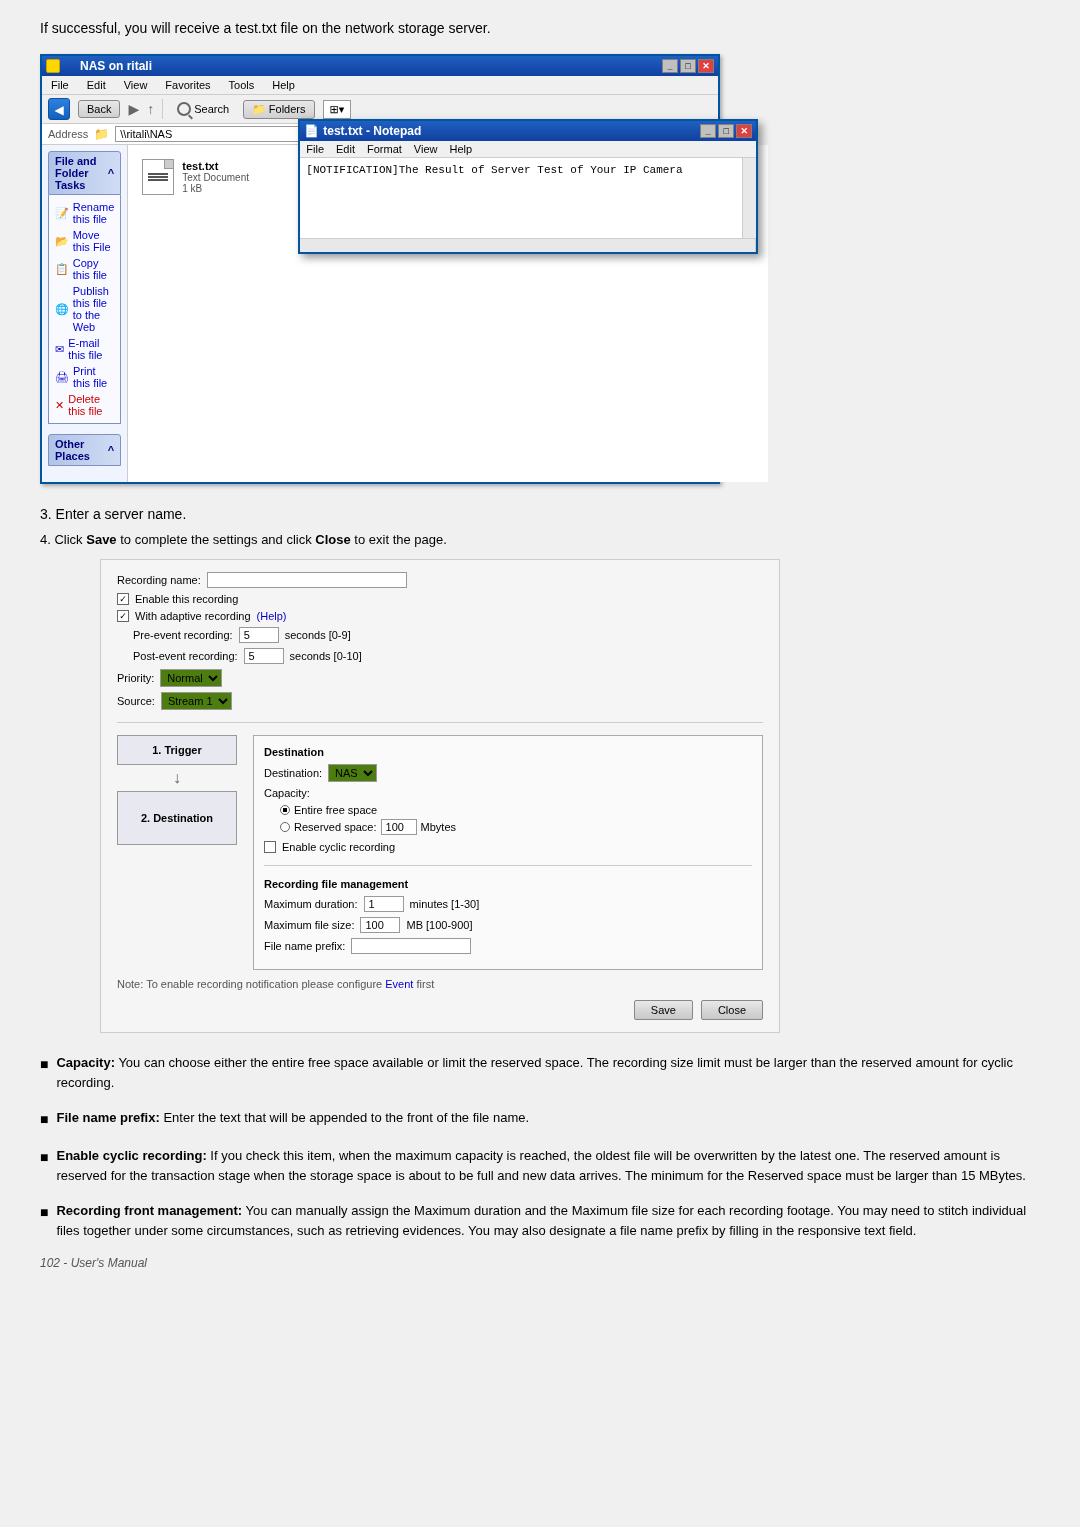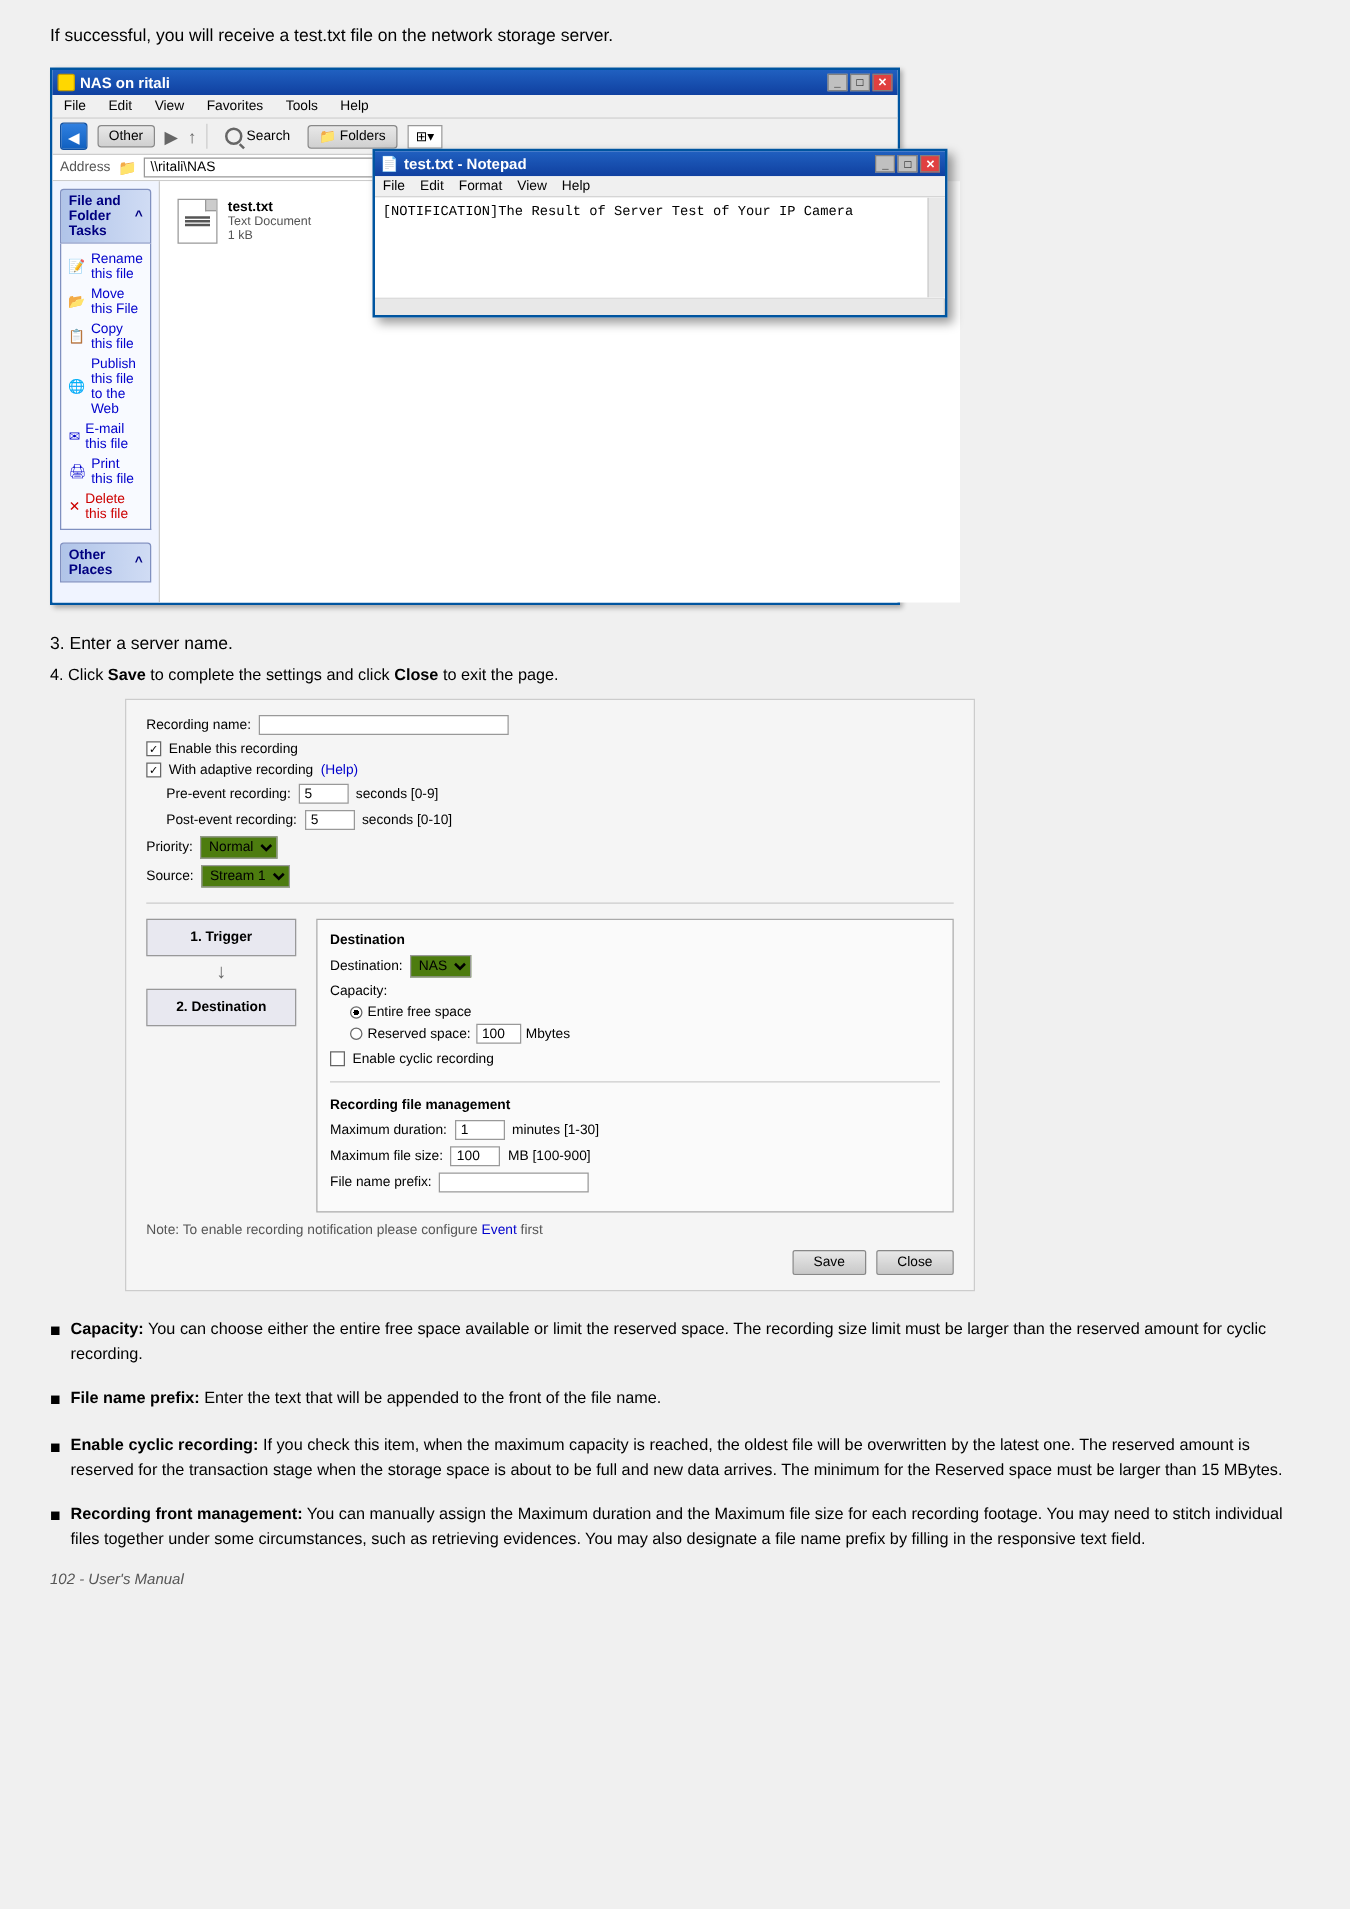--- a/index.html
+++ b/index.html
@@ -48,21 +48,21 @@
       align-items: center;
       justify-content: space-between;
       padding: 3px 4px;
       font-size: 12px;
       font-weight: bold;
     }
 
     .titlebar-left {
       display: flex;
       align-items: center;
-      gap: 4px;
+      gap: 20px;
     }
 
     .titlebar-icon {
       width: 14px;
       height: 14px;
       background: #ffd700;
       border: 1px solid #c8a000;
       border-radius: 2px;
       display: inline-block;
     }
@@ -446,21 +446,21 @@
     .arrow-down {
       text-align: center;
       font-size: 16px;
       color: #666;
       margin: 4px 0;
     }
 
     .destination-box {
       border: 1px solid #999;
       background: #e8e8f0;
-      padding: 8px 12px;
+      padding: 20px 12px;
       text-align: center;
       font-size: 11px;
       font-weight: bold;
       cursor: pointer;
     }
 
     .radio-group {
       display: flex;
       flex-direction: column;
       gap: 3px;
@@ -591,21 +591,21 @@
       <span>File</span>
       <span>Edit</span>
       <span>View</span>
       <span>Favorites</span>
       <span>Tools</span>
       <span>Help</span>
     </div>
 
     <div class="explorer-toolbar">
       <div class="back-btn-icon">◀</div>
-      <div class="toolbar-btn">Other</div>
+      <div class="toolbar-btn">Back</div>
       <div style="color:#666;font-size:14px;">▶</div>
       <div style="color:#666;font-size:14px;">↑</div>
       <div style="width:1px;height:20px;background:#ccc;"></div>
       <div class="toolbar-search-btn">
         <span class="search-icon-circle"></span>
         <span>Search</span>
       </div>
       <div class="toolbar-btn">
         <span style="color:#ffd700;">📁</span>
         <span>Folders</span>

